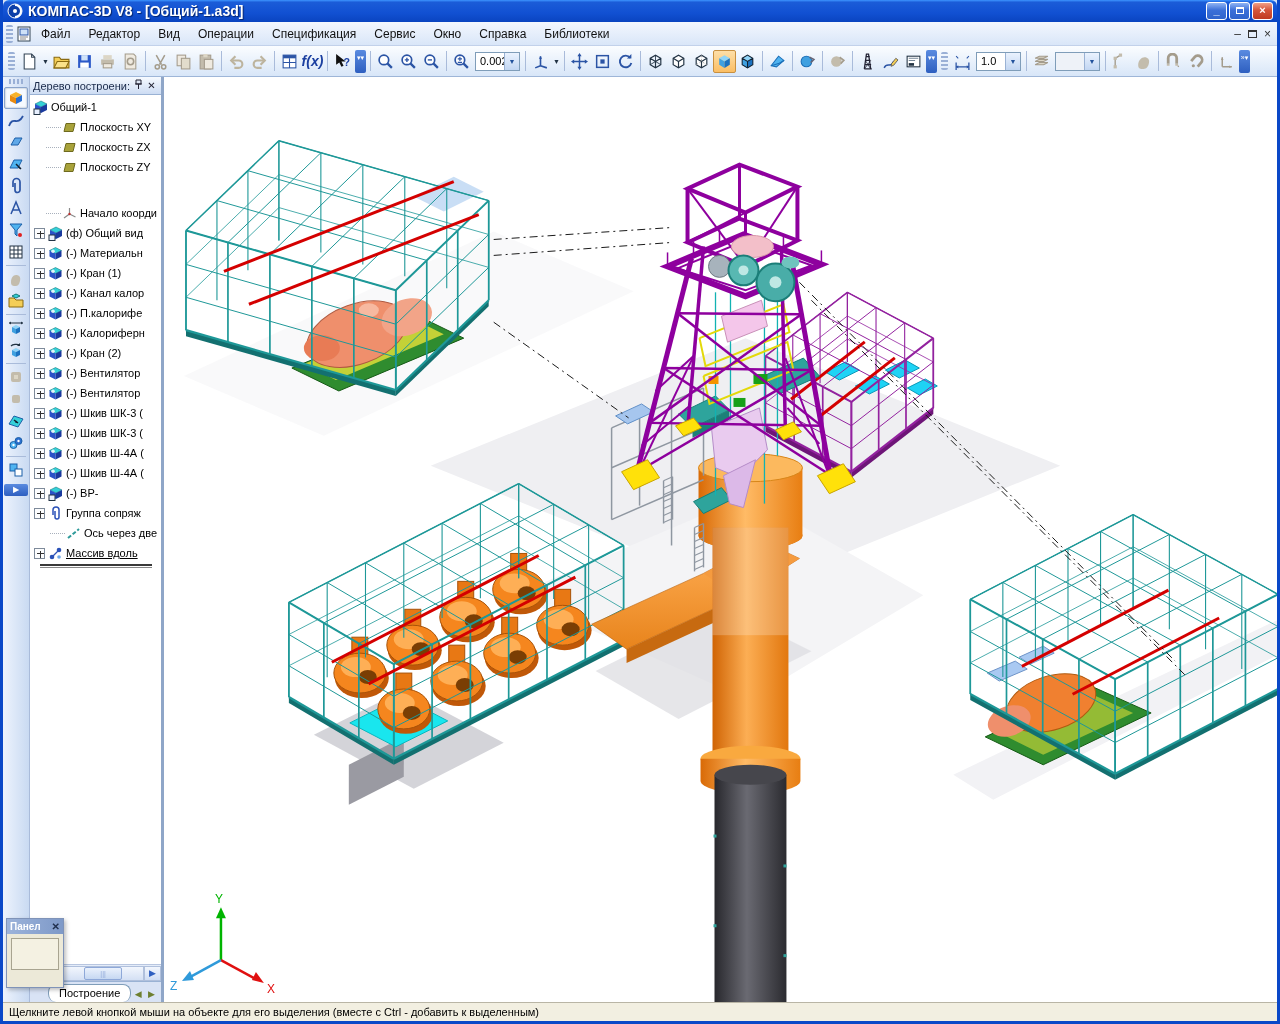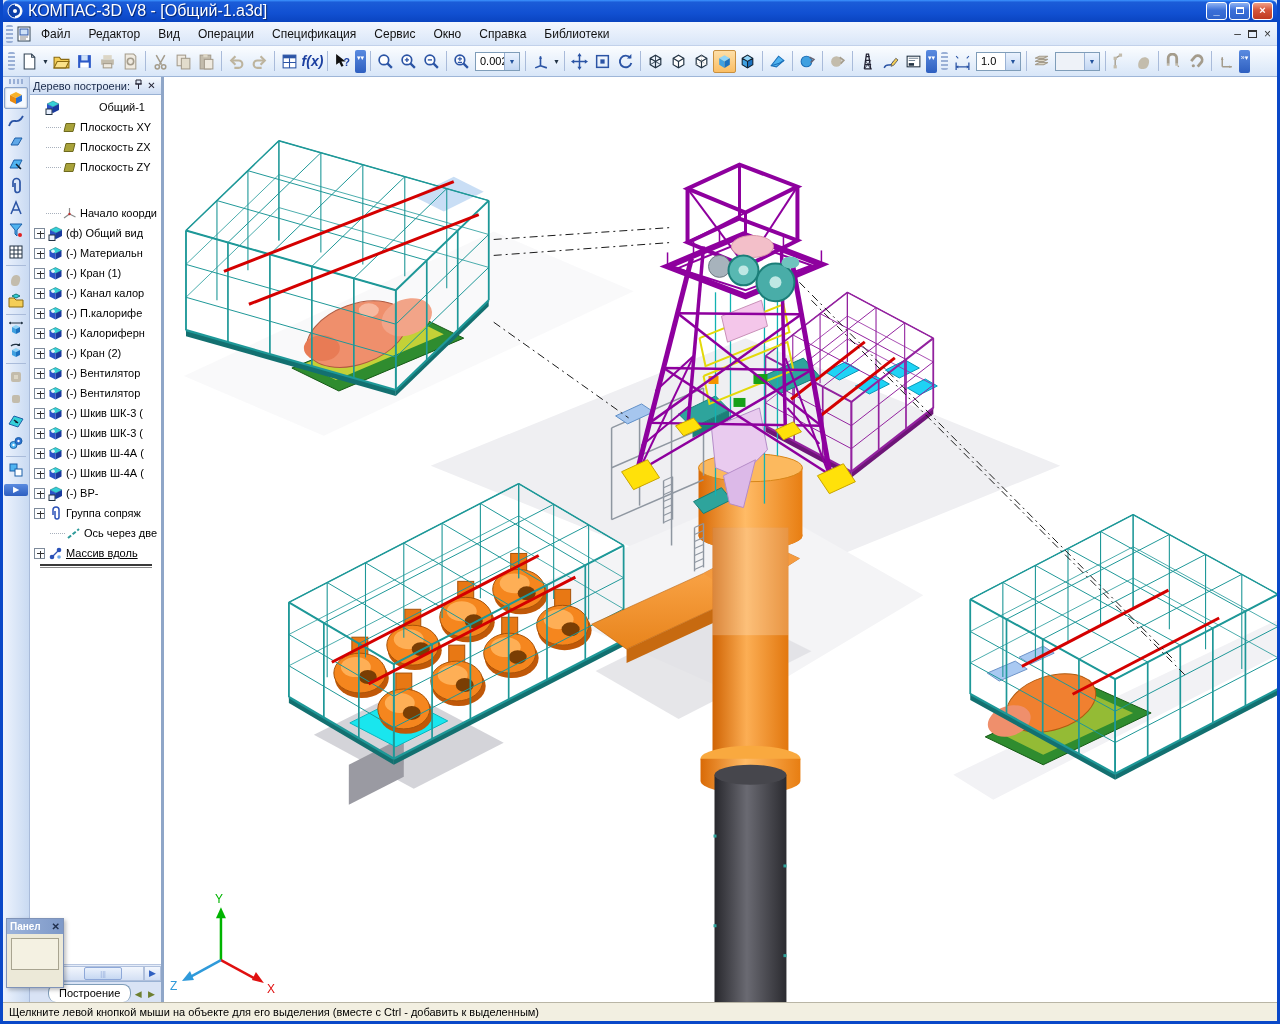--- a/index.html
+++ b/index.html
@@ -1,20 +1,20 @@
 <!DOCTYPE html>
 <html><head>
 <meta charset="utf-8">
 <style>
   *{margin:0;padding:0;box-sizing:border-box;}
   html,body{width:1280px;height:1024px;overflow:hidden;font-family:"Liberation Sans",sans-serif;background:#0A44C0;}
   .window{width:1280px;height:1024px;border-left:3px solid #0A48C8;border-right:3px solid #0A48C8;border-bottom:3px solid #0A48C8;display:flex;flex-direction:column;background:#D6E3F5;}
   
   .titlebar{height:22px;background:linear-gradient(180deg,#3D95FF 0%,#1B5CD8 10%,#1150D2 60%,#0A44C0 100%);display:flex;align-items:center;padding:0 4px;border-radius:6px 6px 0 0;flex:0 0 22px;}
-  .title-text{color:#fff;font-weight:normal;font-size:16px;margin-left:5px;text-shadow:1px 1px 1px #03246E;flex:1;white-space:nowrap;}
+  .title-text{color:#fff;font-weight:bold;font-size:14px;margin-left:5px;text-shadow:1px 1px 1px #03246E;flex:1;white-space:nowrap;}
   .winbtn{width:21px;height:18px;margin-left:2px;border:1px solid #fff;border-radius:3px;background:linear-gradient(180deg,#8FB4F4,#3B6FD8 45%,#2F63CC);color:#fff;font-size:11px;line-height:15px;text-align:center;font-weight:bold;}
   .winbtn.close{background:linear-gradient(180deg,#F0A088,#D4553A 45%,#C03A20);}
   .restore-glyph{display:inline-block;width:8px;height:7px;border:1px solid #fff;border-top:2px solid #fff;margin-top:4px;}
   
   .menubar{height:24px;background:linear-gradient(180deg,#F3F7FE,#D9E6F8);display:flex;align-items:center;font-size:12px;flex:0 0 24px;border-bottom:1px solid #C2D1EA;}
   .grip{width:7px;height:18px;margin:0 3px;background:repeating-linear-gradient(180deg,#9AB0D6 0 2px,transparent 2px 4px);border-radius:2px;}
   .mi{padding:3px 9px;color:#111;cursor:default;}
   .mdi-btns{margin-left:auto;display:flex;align-items:center;padding-right:6px;gap:7px;color:#333;}
   .mdi-btns span{font-size:12px;line-height:12px;}
   .mdi-restore{display:inline-block;width:9px;height:8px;border:1px solid #333;border-top:2px solid #333;}
@@ -519,21 +519,21 @@
 
     <div class="treepanel">
       <div class="tree-header">
         <span class="t">Дерево построени:</span>
         <span class="th-btn"><svg width="9" height="11" viewBox="0 0 9 11">
               <path d="M2 1h5v4H2zM1 5h7M4.5 5v5" stroke="#223" fill="#DDE6F4"></path>
             </svg></span>
         <span class="th-btn">✕</span>
       </div>
       <div class="treebody">
-        <div class="trow" style="padding-left:14px;gap:36px;">
+        <div class="trow" style="padding-left:2px;">
           <svg class="tsvg">
               <use href="#t-asm"></use>
             </svg>
             <span class="lbl">Общий-1</span>
         </div>
         <div class="trow" style="padding-left:14px;align-items:center;">
             <span class="noexp"></span>
             <svg class="tsvg">
               <use href="#t-plane"></use>
             </svg>

